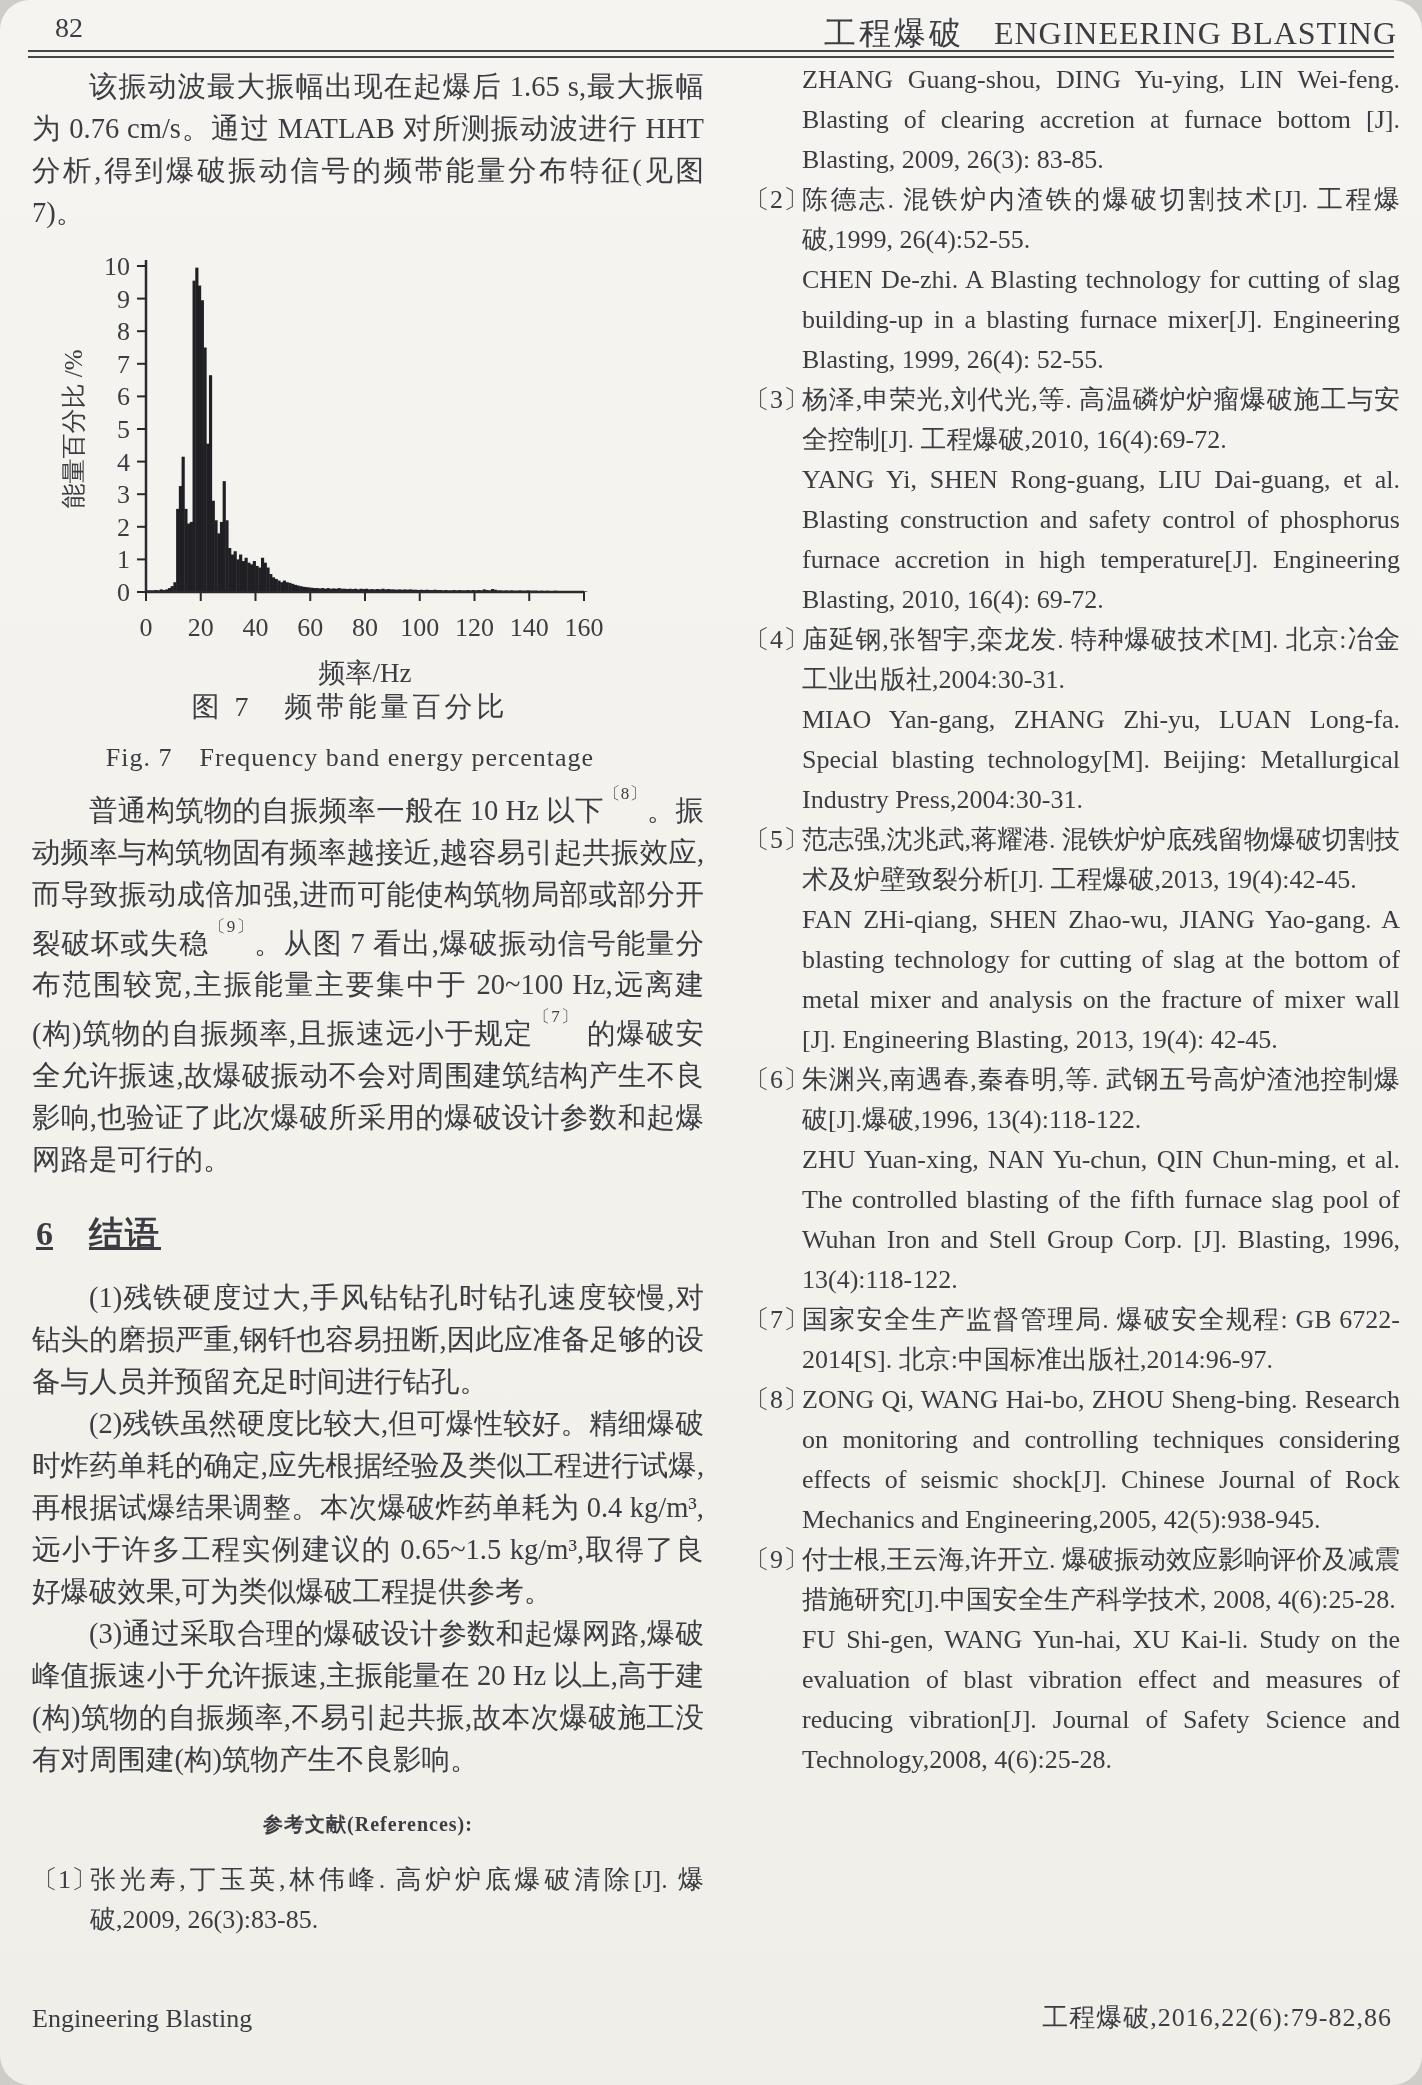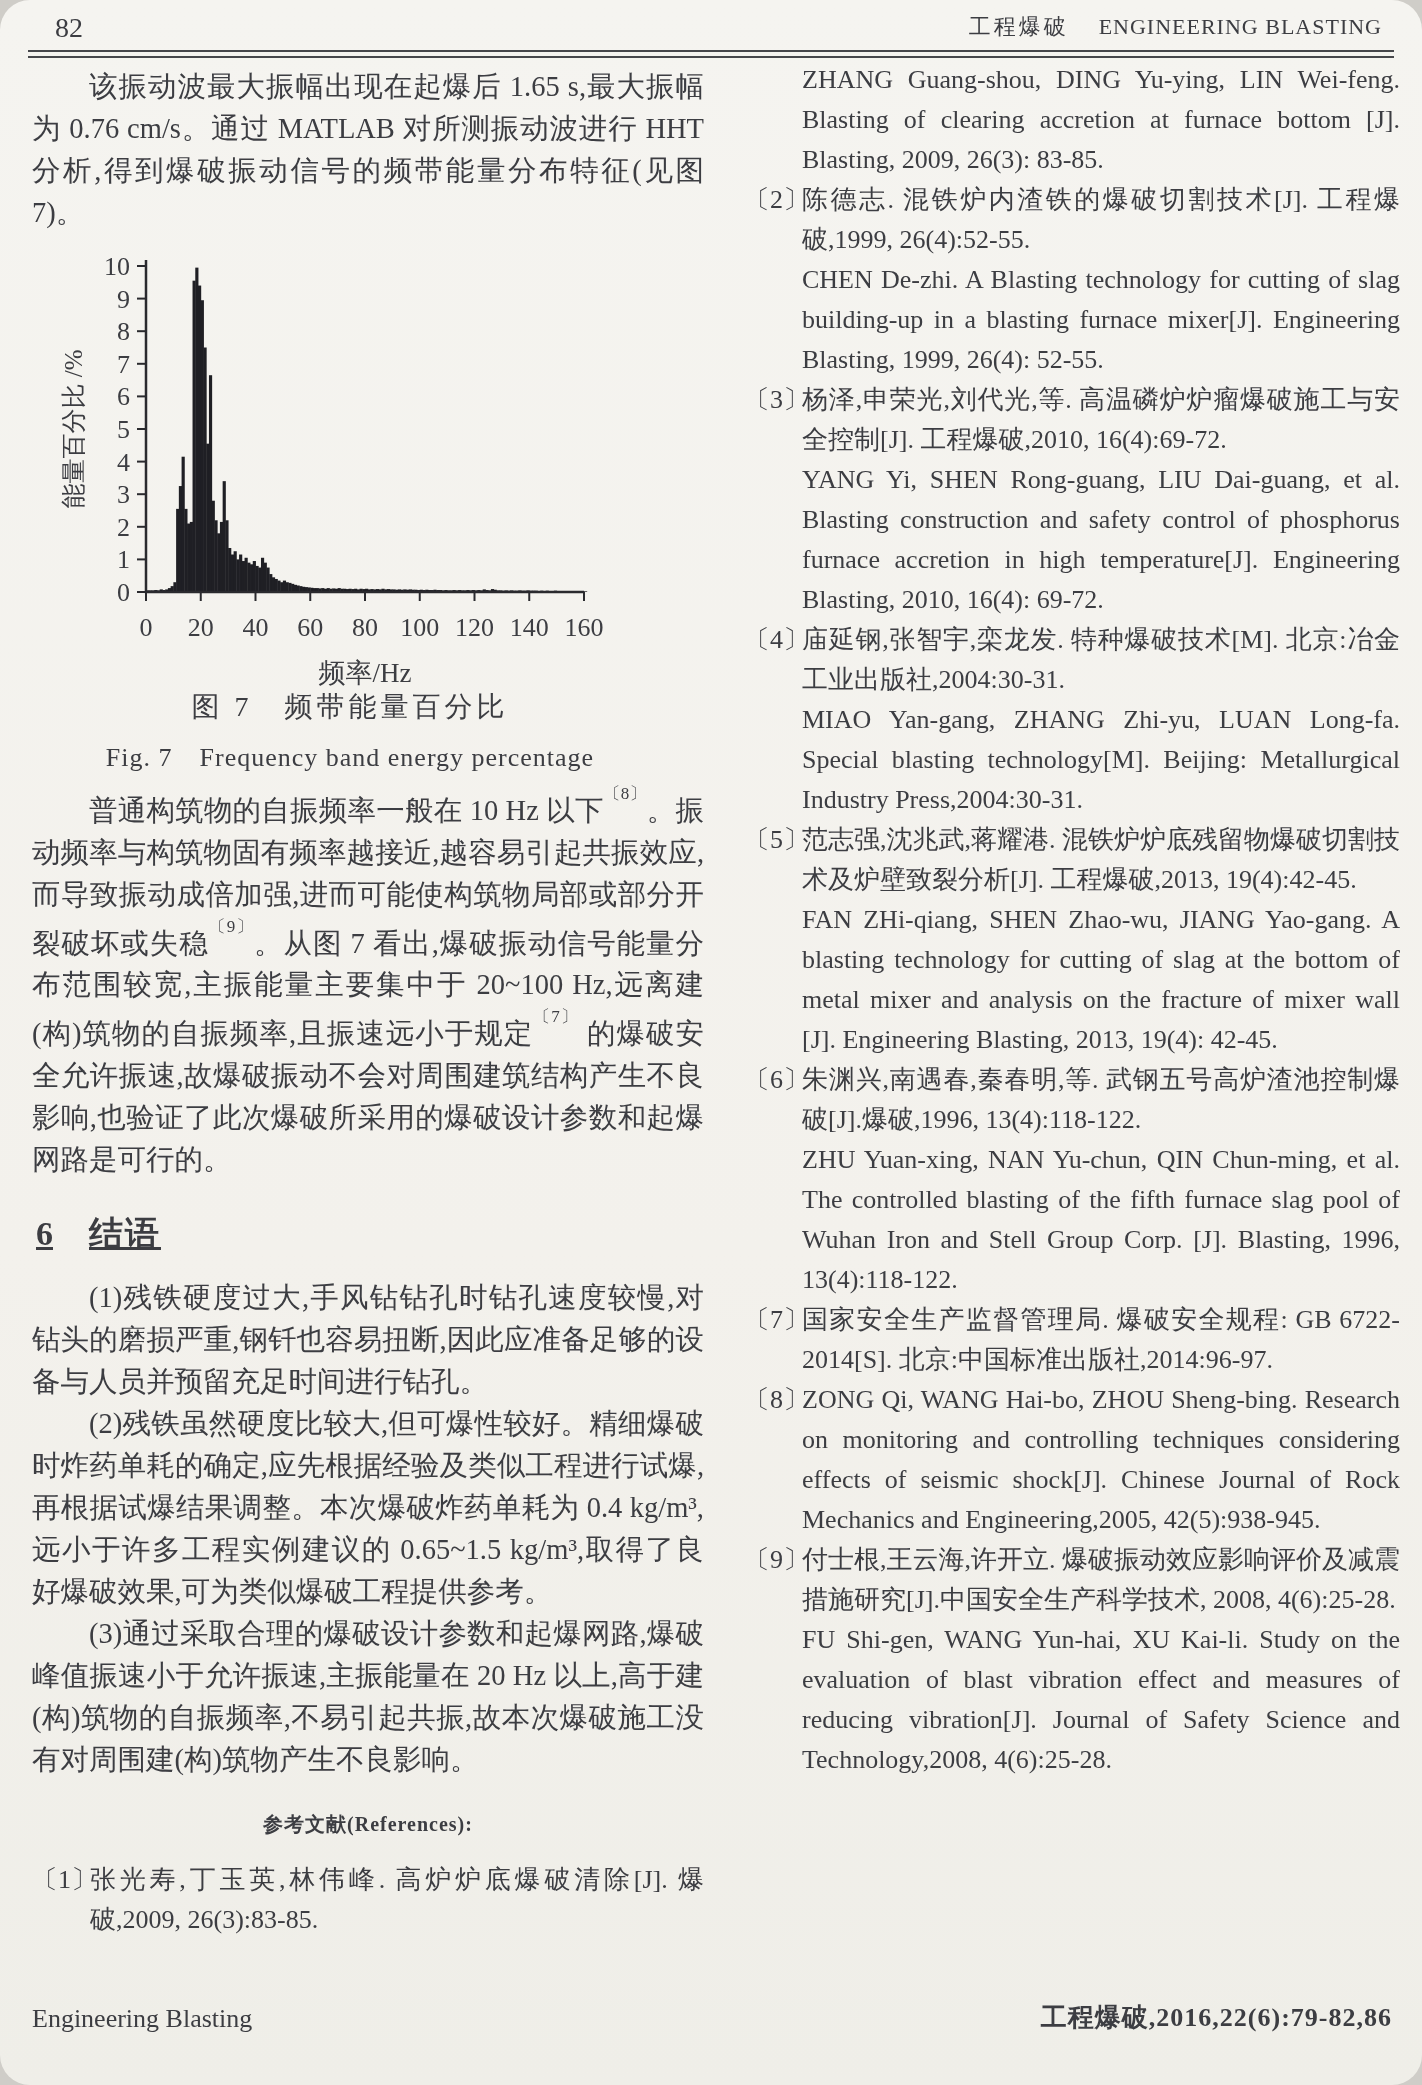--- a/index.html
+++ b/index.html
@@ -1,21 +1,21 @@
 <!DOCTYPE html>
 <html><head>
 <meta charset="utf-8">
 <style>
   html,body{margin:0;padding:0;background:#cfcdc8;}
   .page{position:relative;width:1422px;height:2085px;margin:0 auto;
         background:linear-gradient(180deg,#f5f4f0 0%,#f3f1ec 60%,#efeee8 100%);
         font-family:"Liberation Serif","DejaVu Serif",serif;color:#3c3d42;overflow:hidden;border-radius:30px;}
   
   .pagenum{position:absolute;left:55px;top:12px;font-size:28px;}
-  .header-right{position:absolute;right:40px;top:12px;font-size:22px;white-space:nowrap;}
+  .header-right{position:absolute;right:25px;top:12px;font-size:32px;white-space:nowrap;}
   .journal-cn{margin-right:30px;letter-spacing:3px;}
   .journal-en{letter-spacing:1px;}
   .header-rule{position:absolute;left:28px;right:28px;top:50px;height:4px;
                border-top:2px solid #46474b;border-bottom:2px solid #46474b;}
   
   .col-left{position:absolute;left:32px;top:66px;width:672px;}
   .col-right{position:absolute;left:744px;top:60px;width:656px;}
   p.body{font-size:28.5px;line-height:42px;text-align:justify;margin:0 0 0 0;}
   .indent{text-indent:2em;}
   sup.cite{font-size:17px;position:relative;top:-10px;letter-spacing:0;}
@@ -29,21 +29,21 @@
   h2.section .sec-num{margin-right:36px;letter-spacing:0;}
   h3.refs-heading{font-size:20px;font-weight:bold;margin:30px 0 22px 0;letter-spacing:1px;text-align:center;}
   
   .ref-item{position:relative;padding-left:58px;font-size:26px;line-height:40px;margin:0;}
   .ref-label{position:absolute;left:0;top:0;}
   .ref-cn,.ref-en{margin:0;text-align:justify;}
   .ref-en-first{font-size:26px;line-height:40px;text-align:justify;margin:0 0 0 58px;}
   .col-right .ref-item{margin-bottom:0;}
   
   .footer-left{position:absolute;left:32px;top:2004px;font-size:26px;}
-  .footer-right{position:absolute;right:30px;top:2000px;font-size:26px;letter-spacing:1px;font-weight:bold;}
+  .footer-right{position:absolute;right:30px;top:2000px;font-size:26px;letter-spacing:1px;}
 </style>
 </head>
 <body>
 
 <div class="page">
 
   <div class="pagenum">82</div>
   <div class="header-right">
     <span class="journal-cn">工程爆破</span><span class="journal-en">ENGINEERING BLASTING</span>
   </div>

